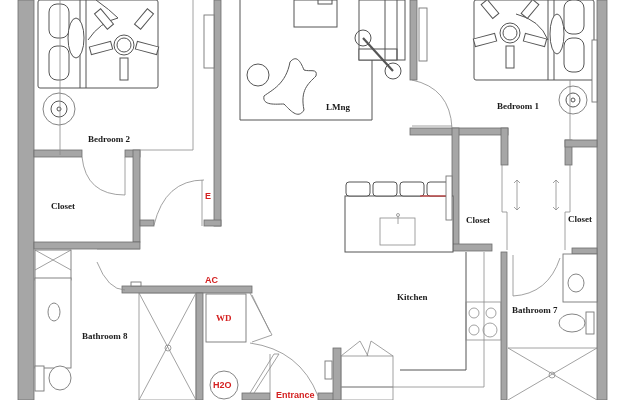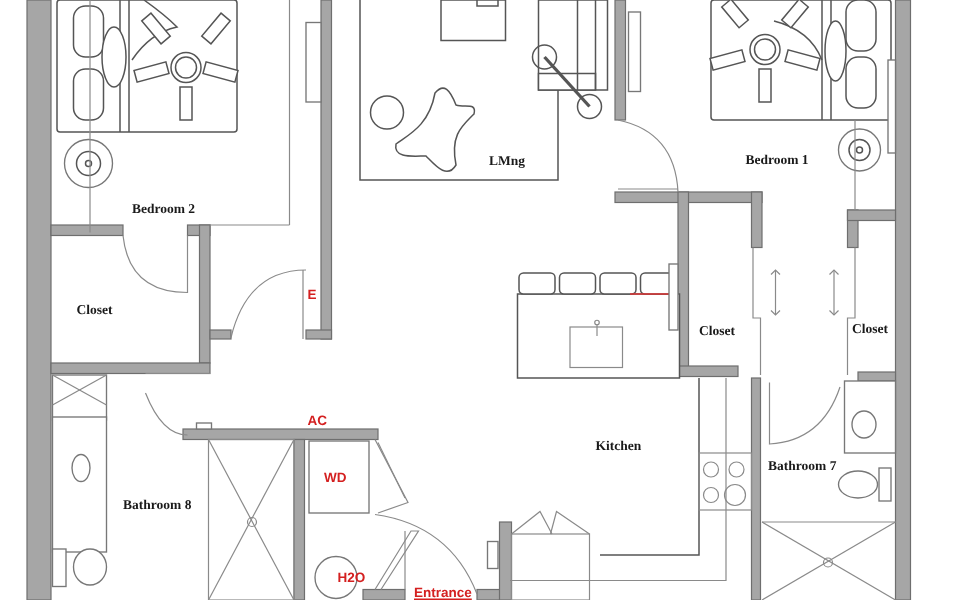--- a/index.html
+++ b/index.html
@@ -224,15 +224,15 @@
 <div class="lbl" style="left:497px;top:101px;">Bedroom 1</div>
 <div class="lbl" style="left:51px;top:201px;">Closet</div>
 <div class="lbl" style="left:466px;top:215px;">Closet</div>
 <div class="lbl" style="left:568px;top:214px;">Closet</div>
 <div class="lbl" style="left:397px;top:292px;text-align:center;">Kitchen</div>
 <div class="lbl" style="left:82px;top:331px;">Bathroom 8</div>
 <div class="lbl" style="left:512px;top:305px;">Bathroom 7</div>
 
 <div class="rlbl" style="left:205px;top:191px;">E</div>
 <div class="rlbl" style="left:205px;top:275px;">AC</div>
-<div class="rlbl" style="left:216px;top:313px;">WD</div>
-<div class="rlbl" style="left:213px;top:380px;margin-left:12px;">H2O</div>
-<div class="rlbl" style="left:276px;top:390px;text-decoration:underline;">Entrance</div>
+<div class="rlbl" style="left:216px;top:313px;font-family:Liberation Serif, serif;">WD</div>
+<div class="rlbl" style="left:213px;top:380px;">H2O</div>
+<div class="rlbl" style="left:276px;top:390px;">Entrance</div>
 
 </body></html>

